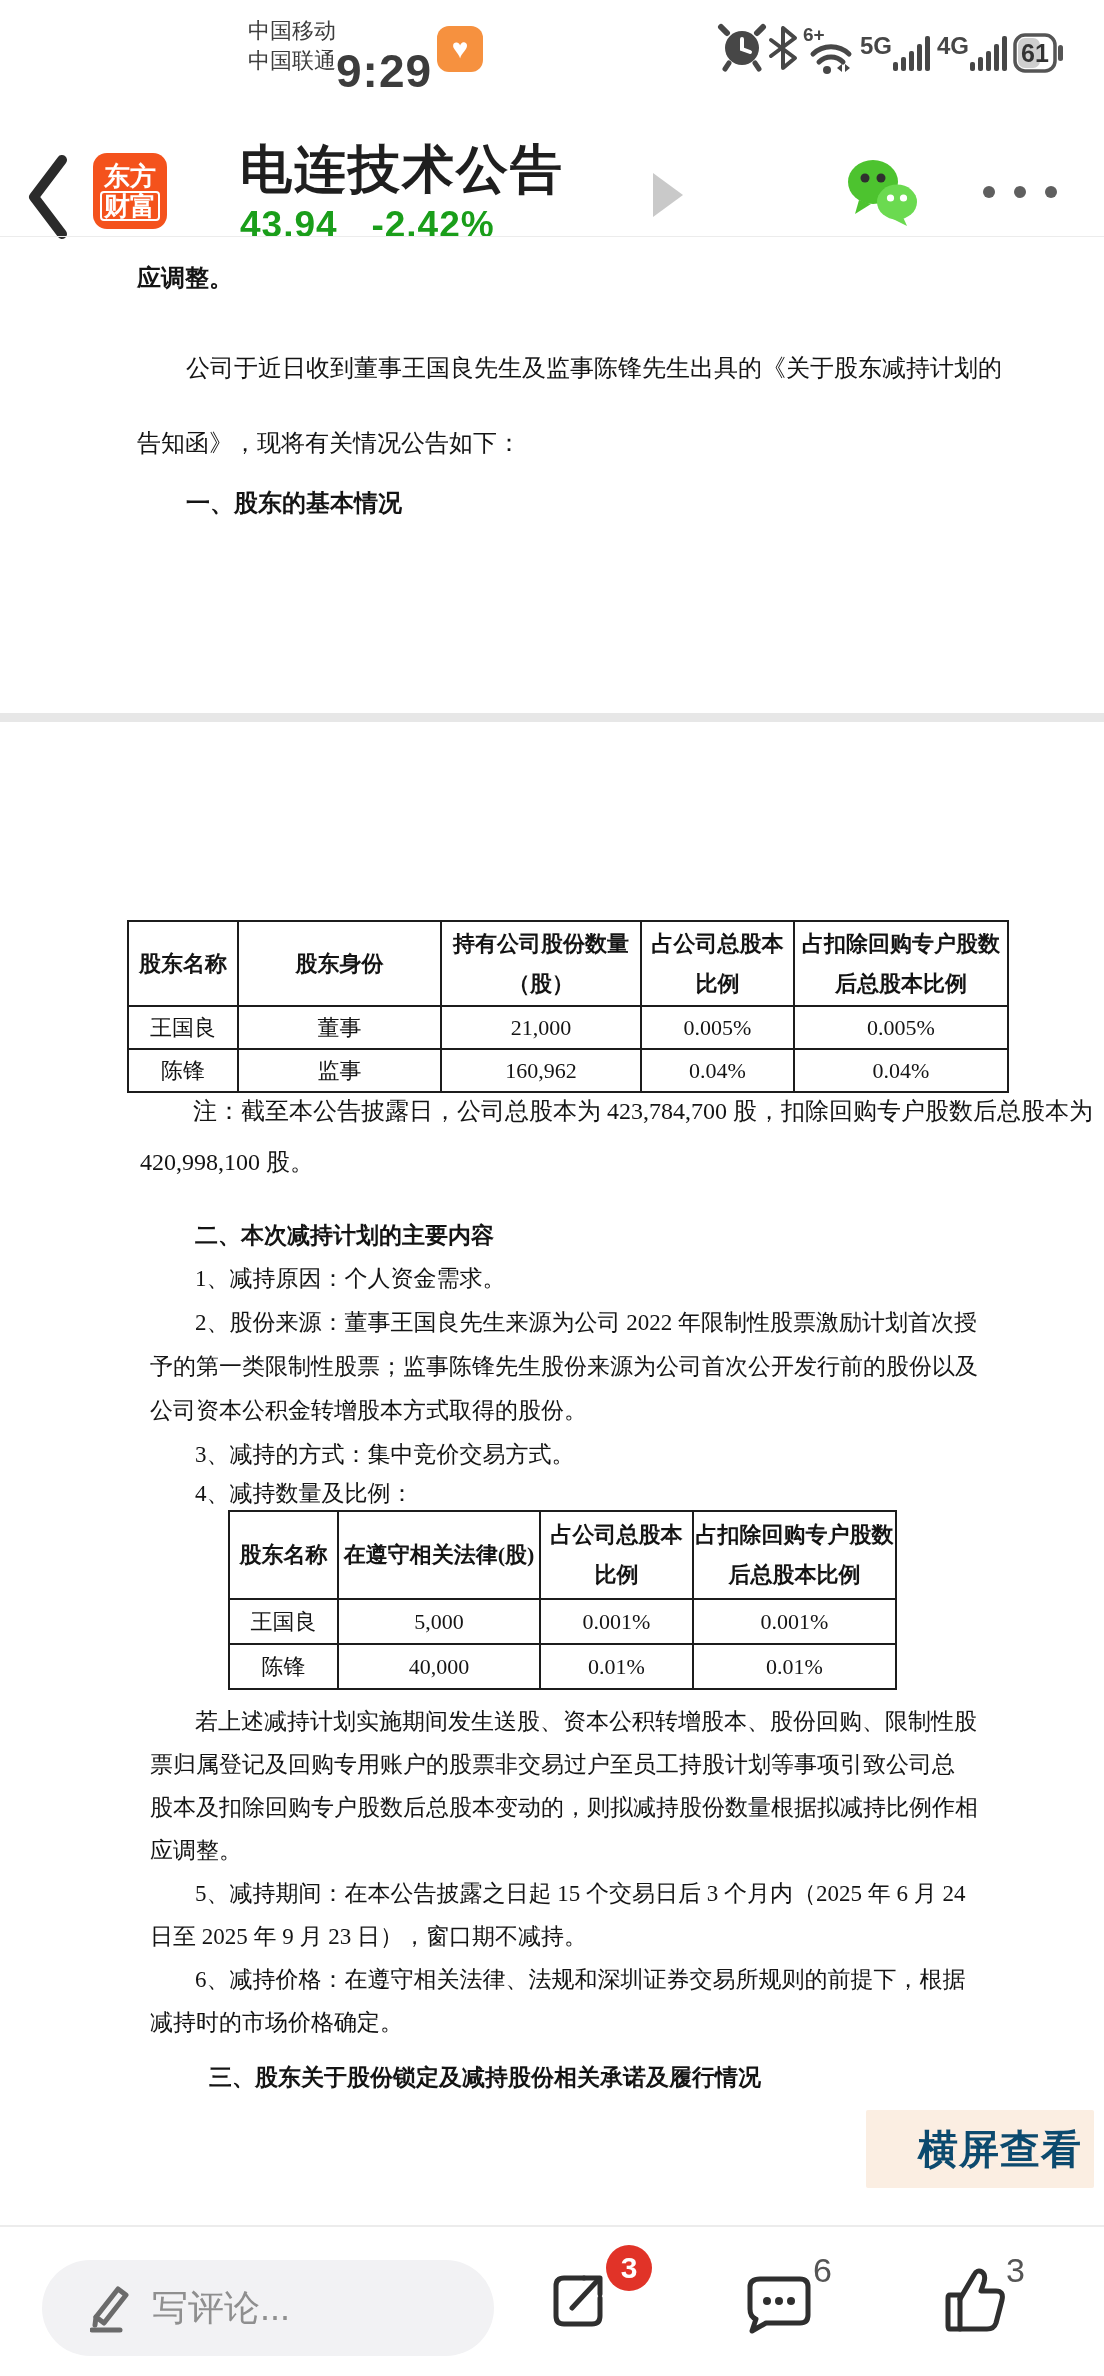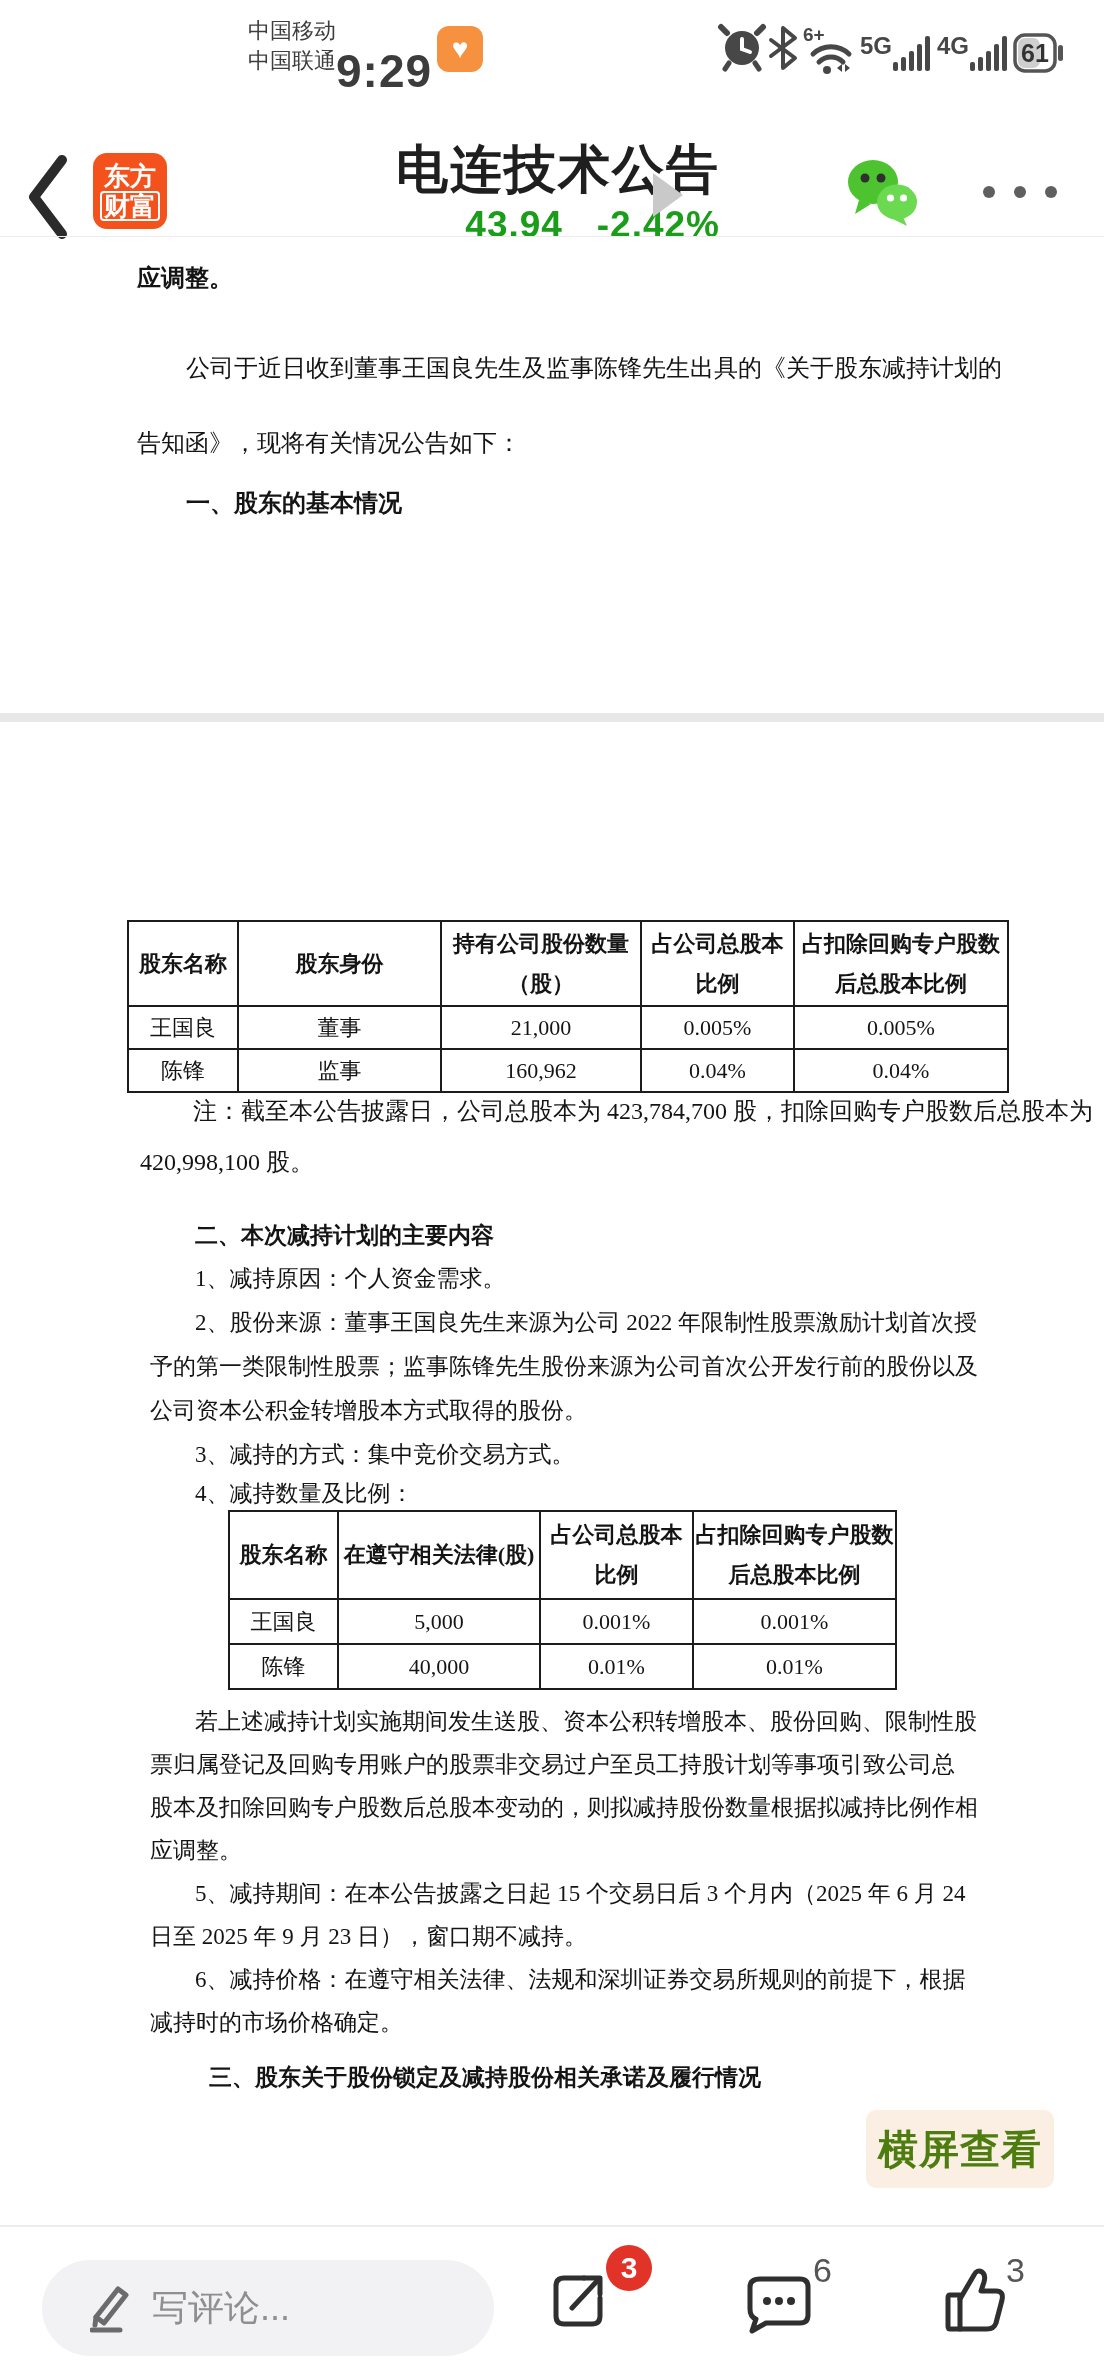--- a/index.html
+++ b/index.html
@@ -12,21 +12,21 @@
   .clock{left:336px;top:20px;font-size:46px;font-weight:bold;color:#3c3c3c;letter-spacing:1px;margin-top:24px;}
   .app-chip{left:437px;top:26px;width:46px;height:46px;border-radius:12px;background:#f6913f;
             display:flex;align-items:center;justify-content:center;color:#fff;font-size:28px;}
 
   
   .back-btn{left:24px;top:150px;width:44px;height:94px;}
   .logo{left:93px;top:153px;width:74px;height:76px;border-radius:14px;background:#f4521c;
         color:#fff;display:flex;flex-direction:column;align-items:center;justify-content:center;
         font-size:26px;font-weight:bold;line-height:30px;}
   .logo .boxed{border:2px solid #fff;border-radius:4px;padding:0 2px;line-height:26px;}
-  .title-block{left:240px;top:140px;width:480px;text-align:right;}
+  .title-block{left:240px;top:140px;width:480px;text-align:left;}
   .doc-title{font-size:52px;font-weight:bold;color:#1f1f1f;letter-spacing:2px;line-height:58px;}
   .price-row{margin-top:6px;font-size:37px;font-weight:600;color:#1a9e1a;letter-spacing:1px;}
   .play-tri{left:653px;top:173px;width:0;height:0;border-left:30px solid #c9c9c9;
             border-top:22px solid transparent;border-bottom:22px solid transparent;}
   .wechat{left:845px;top:156px;}
   .more-dots{left:983px;top:186px;display:flex;gap:19px;}
   .more-dots i{width:12px;height:12px;border-radius:50%;background:#5f5f5f;display:block;}
   .header-split{left:0;top:236px;width:1104px;height:1px;background:#ececec;}
 
   
@@ -40,23 +40,23 @@
   table.doc-table{position:absolute;border-collapse:collapse;table-layout:fixed;
         font-family:"Liberation Serif","DejaVu Serif",serif;color:#141414;background:#fff;}
   table.doc-table td{border:2px solid #1c1c1c;text-align:center;vertical-align:middle;
         white-space:pre-line;padding:0;}
   table.doc-table .th{font-weight:bold;font-size:22px;line-height:40px;}
   table.doc-table .cell{font-size:22px;}
   #table1{left:127px;top:920px;width:880px;}
   #table2{left:228px;top:1510px;width:667px;}
 
   
-  .landscape-btn{left:866px;top:2110px;width:188px;height:78px;background:#fbeee2;border-radius:10px;
-        display:flex;align-items:center;justify-content:center;color:#4d7c0f;
-        font-size:40px;font-weight:bold;letter-spacing:1px;}
+  .landscape-btn{left:866px;top:2110px;width:188px;height:78px;background:#fbeee2;border-radius:2px;
+        display:flex;align-items:center;justify-content:center;color:#0c4a6e;
+        font-size:40px;font-weight:bold;letter-spacing:1px;padding-left:40px;}
 
   
   .bottom-bar{left:0;top:2225px;width:1104px;height:151px;background:#fff;border-top:2px solid #ececec;box-sizing:border-box;}
   .comment-pill{position:absolute;left:42px;top:33px;width:452px;height:96px;border-radius:48px;
         background:#f2f2f4;display:flex;align-items:center;}
   .comment-pill svg{margin-left:48px;}
   .comment-pill .ph{margin-left:18px;font-size:36px;color:#8f8f8f;}
   .bb-icon{position:absolute;}
   .badge{position:absolute;left:606px;top:18px;width:46px;height:46px;border-radius:50%;
         background:#e13328;color:#fff;font-size:30px;font-weight:bold;

